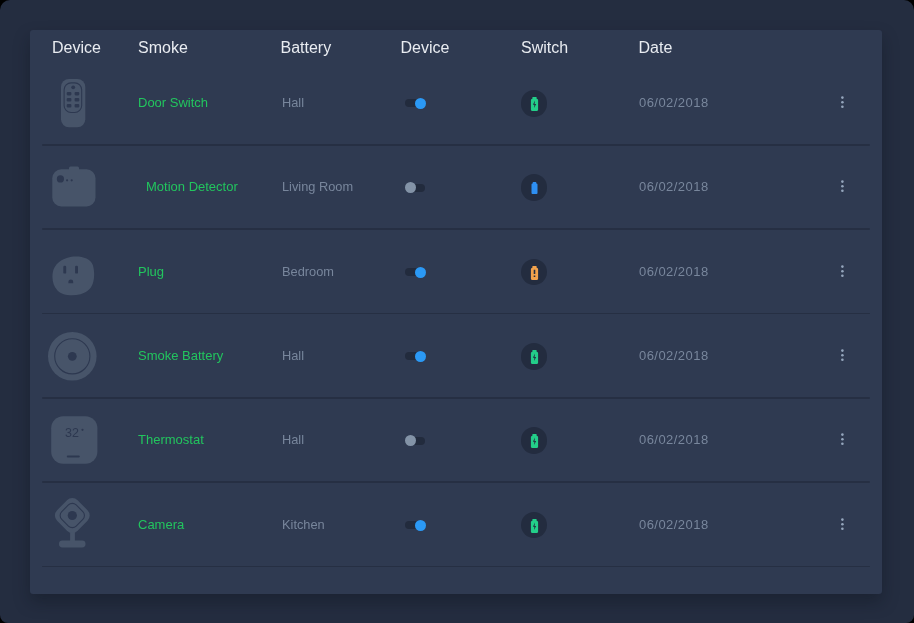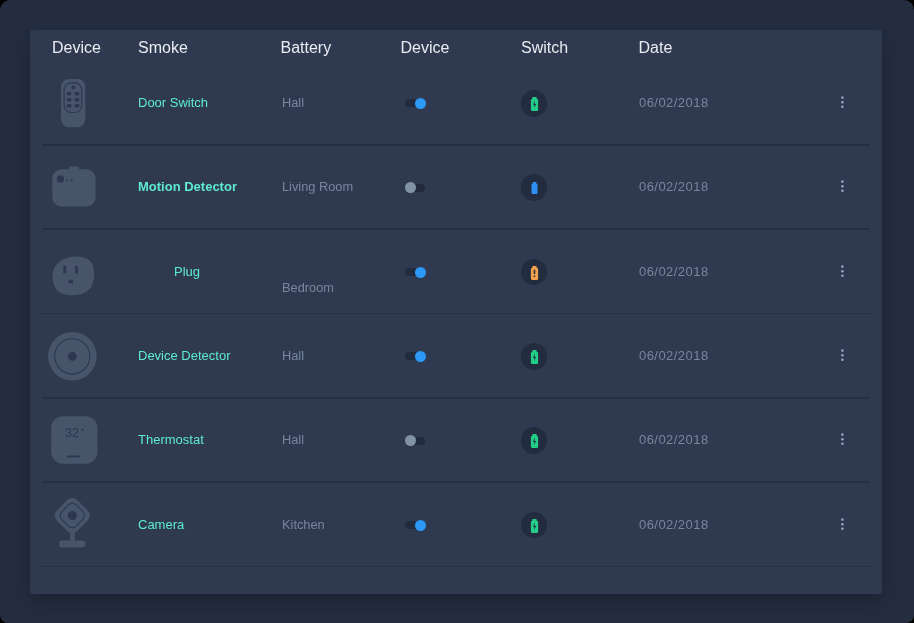--- a/index.html
+++ b/index.html
@@ -2,21 +2,21 @@
 <html><head>
 <meta charset="utf-8">
 <style>
   html,body{margin:0;padding:0;background:#000;}
   body{width:914px;height:623px;overflow:hidden;font-family:"Liberation Sans",sans-serif;}
   .screen{position:absolute;left:0;top:0;width:914px;height:623px;background:#242d40;border-radius:10px 10px 8px 8px;overflow:hidden;}
   .card{position:absolute;left:30px;top:30px;width:852px;height:564px;background:#2f3a51;border-radius:3px;
         box-shadow:0 8px 16px rgba(12,16,25,0.35);}
   .hdr{position:absolute;top:38.7px;font-size:16px;color:#e9ecf1;}
   .sep{position:absolute;width:828px;height:1.8px;background:#262f43;border-radius:1px;}
-  .name{position:absolute;font-size:13px;color:#5eead4;}
+  .name{position:absolute;font-size:13px;color:#22c55e;}
   .loc{position:absolute;font-size:12.8px;color:#78869c;}
   .date{position:absolute;font-size:13px;color:#78869c;letter-spacing:0.45px;}
   .trk{position:absolute;width:20px;height:8px;border-radius:4px;background:#222b3d;}
   .knob{position:absolute;width:11px;height:11px;border-radius:50%;}
   .kon{background:#2b99f5;}
   .koff{background:#8393a7;}
   .bcirc{position:absolute;width:26.5px;height:26.5px;border-radius:50%;background:#232c3f;}
   .icon{position:absolute;}
 </style>
 </head>
@@ -63,60 +63,60 @@
       <circle cx="1.4" cy="6.2" r="1.3" fill="#95a6bd"></circle>
       <circle cx="1.4" cy="10.8" r="1.3" fill="#95a6bd"></circle>
     </svg>
 <svg class="icon" style="left:51.5px;top:165.5px;" width="44" height="41" viewBox="0 0 44 41">
       <rect x="17" y="0.5" width="10" height="5" rx="1.5" fill="#475469"></rect>
       <rect x="0.3" y="3.3" width="43.2" height="37.2" rx="9" fill="#475469"></rect>
       <circle cx="8.4" cy="12.9" r="3.6" fill="#2d3850"></circle>
       <circle cx="15.1" cy="14.3" r="1.1" fill="#2d3850"></circle>
       <circle cx="19.7" cy="14.3" r="1.1" fill="#2d3850"></circle>
     </svg>
-<span class="name" style="left:138px;top:186.4px;transform:translateY(-50%);font-weight:bold;">Motion Detector</span>
+<span class="name" style="left:146px;top:186.4px;transform:translateY(-50%);">Motion Detector</span>
 <span class="loc" style="left:282px;top:186.4px;transform:translateY(-50%);">Living Room</span>
 <div class="trk" style="left:405.3px;top:183.6px;"></div>
 <div class="knob koff" style="left:405.2px;top:182.1px;"></div>
 <div class="bcirc" style="left:520.8px;top:174.4px;"></div>
 <svg class="icon" style="left:521.5px;top:175.1px;" width="25" height="25" viewBox="0 0 25 25">
       <path fill="#2e8ff2" d="M11.3 7.0 h2.4 a0.6 0.6 0 0 1 0.6 0.6 V8.6 h0.2 a1.0 1.0 0 0 1 1.0 1.0 v8.4 a1.0 1.0 0 0 1 -1.0 1.0 h-4.0 a1.0 1.0 0 0 1 -1.0 -1.0 V9.6 a1.0 1.0 0 0 1 1.0 -1.0 h0.2 V7.6 a0.6 0.6 0 0 1 0.6 -0.6 Z"></path>
     </svg>
 <span class="date" style="left:639px;top:186.4px;transform:translateY(-50%);">06/02/2018</span>
 <svg class="icon" style="left:840.9px;top:180.1px;" width="4" height="14" viewBox="0 0 4 14">
       <circle cx="1.4" cy="1.6" r="1.3" fill="#95a6bd"></circle>
       <circle cx="1.4" cy="6.2" r="1.3" fill="#95a6bd"></circle>
       <circle cx="1.4" cy="10.8" r="1.3" fill="#95a6bd"></circle>
     </svg>
 <svg class="icon" style="left:51.5px;top:255.5px;" width="43" height="40" viewBox="0 0 43 40">
       <path fill="#475469" d="M19.5 0.8 C 27.5 -0.6 38.5 1.6 40.8 9 C 42.4 14.2 42.6 20.5 41.3 25.8 C 39.8 32 35.8 36.3 28.5 38.2 C 20.5 40.2 10.5 39.6 5.5 34.5 C 1 29.8 -0.4 22.5 0.9 16 C 2.3 9 8.5 2.7 19.5 0.8 Z"></path>
       <rect x="11.3" y="9.8" width="2.9" height="7.8" rx="1.2" fill="#2d3850"></rect>
       <rect x="23.1" y="9.8" width="2.9" height="7.8" rx="1.2" fill="#2d3850"></rect>
       <path fill="#2d3850" d="M16.4 27.2 v-1.4 a2.4 2.4 0 0 1 4.8 0 v1.4 Z"></path>
     </svg>
-<span class="name" style="left:138px;top:270.8px;transform:translateY(-50%);margin-left:36px;">Plug</span>
-<span class="loc" style="left:282px;top:270.8px;transform:translateY(-50%);margin-top:16px;">Bedroom</span>
+<span class="name" style="left:138px;top:270.8px;transform:translateY(-50%);">Plug</span>
+<span class="loc" style="left:282px;top:270.8px;transform:translateY(-50%);">Bedroom</span>
 <div class="trk" style="left:405.3px;top:268.0px;"></div>
 <div class="knob kon" style="left:414.8px;top:266.5px;"></div>
 <div class="bcirc" style="left:520.8px;top:258.8px;"></div>
 <svg class="icon" style="left:521.5px;top:259.5px;" width="25" height="25" viewBox="0 0 25 25">
       <path fill="#f2a24c" fill-rule="evenodd" d="M11.0 6.1 h3.0 a0.7 0.7 0 0 1 0.7 0.7 V8.1 h0.3 a1.1 1.1 0 0 1 1.1 1.1 v9.6 a1.1 1.1 0 0 1 -1.1 1.1 h-5.0 a1.1 1.1 0 0 1 -1.1 -1.1 V9.2 a1.1 1.1 0 0 1 1.1 -1.1 h0.3 V6.8 a0.7 0.7 0 0 1 0.7 -0.7 Z M11.7 9.7 h1.6 v4.4 h-1.6 Z M11.7 15.5 h1.6 v1.6 h-1.6 Z"></path>
     </svg>
 <span class="date" style="left:639px;top:270.8px;transform:translateY(-50%);">06/02/2018</span>
 <svg class="icon" style="left:840.9px;top:264.5px;" width="4" height="14" viewBox="0 0 4 14">
       <circle cx="1.4" cy="1.6" r="1.3" fill="#95a6bd"></circle>
       <circle cx="1.4" cy="6.2" r="1.3" fill="#95a6bd"></circle>
       <circle cx="1.4" cy="10.8" r="1.3" fill="#95a6bd"></circle>
     </svg>
 <svg class="icon" style="left:48.4px;top:332px;" width="49" height="49" viewBox="0 0 49 49">
       <circle cx="24.3" cy="24.3" r="24.3" fill="#475469"></circle>
       <circle cx="24.3" cy="24.3" r="17.6" fill="none" stroke="#2d3850" stroke-width="1.1"></circle>
       <circle cx="24.3" cy="24.3" r="4.4" fill="#2d3850"></circle>
     </svg>
-<span class="name" style="left:138px;top:355.1px;transform:translateY(-50%);">Device Detector</span>
+<span class="name" style="left:138px;top:355.1px;transform:translateY(-50%);">Smoke Battery</span>
 <span class="loc" style="left:282px;top:355.1px;transform:translateY(-50%);">Hall</span>
 <div class="trk" style="left:405.3px;top:352.3px;"></div>
 <div class="knob kon" style="left:414.8px;top:350.8px;"></div>
 <div class="bcirc" style="left:520.8px;top:343.1px;"></div>
 <svg class="icon" style="left:521.5px;top:343.8px;" width="25" height="25" viewBox="0 0 25 25">
       <path fill="#23ce89" fill-rule="evenodd" d="M11.0 6.1 h3.0 a0.7 0.7 0 0 1 0.7 0.7 V8.1 h0.3 a1.1 1.1 0 0 1 1.1 1.1 v9.6 a1.1 1.1 0 0 1 -1.1 1.1 h-5.0 a1.1 1.1 0 0 1 -1.1 -1.1 V9.2 a1.1 1.1 0 0 1 1.1 -1.1 h0.3 V6.8 a0.7 0.7 0 0 1 0.7 -0.7 Z M12.9 9.7 l-2.0 4.0 h1.5 l-0.35 3.3 2.1 -4.1 h-1.6 l0.45 -3.2 Z"></path>
     </svg>
 <span class="date" style="left:639px;top:355.1px;transform:translateY(-50%);">06/02/2018</span>
 <svg class="icon" style="left:840.9px;top:348.8px;" width="4" height="14" viewBox="0 0 4 14">
       <circle cx="1.4" cy="1.6" r="1.3" fill="#95a6bd"></circle>

